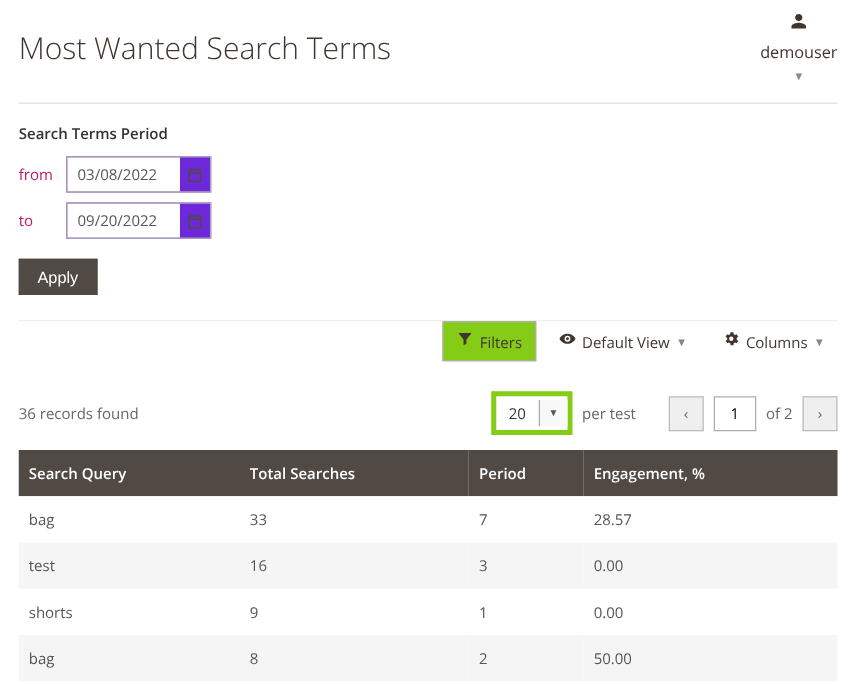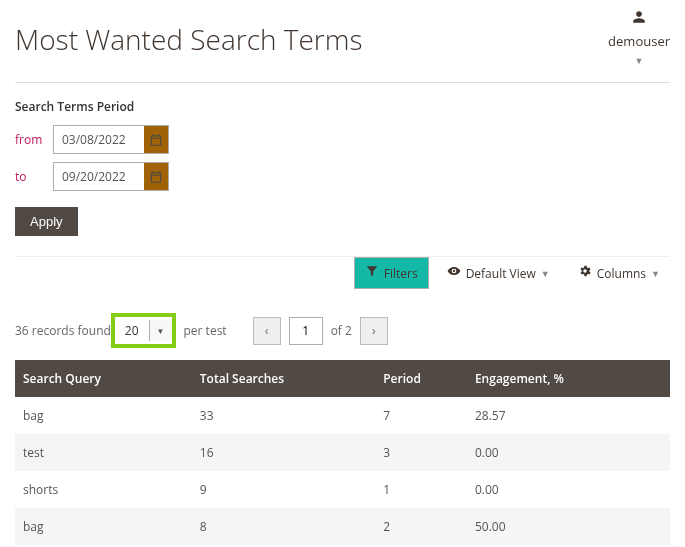--- a/index.html
+++ b/index.html
@@ -1,37 +1,37 @@
 <!DOCTYPE html>
 <html><head>
   <meta charset="utf-8">
   <style>
     * { box-sizing: border-box; margin: 0; padding: 0; }
     body { font-family: 'Open Sans', Arial, sans-serif; font-size: 13px; color: #333; background: #fff; width: 685px; }
     .container { padding: 0 15px; }
     .header { display: flex; justify-content: space-between; align-items: center; padding: 10px 0 15px; }
-    .page-title { font-size: 28px; font-weight: 300; color: #41362f; }
+    .page-title { font-size: 24px; font-weight: 300; color: #41362f; }
     .user-menu { display: flex; align-items: center; gap: 4px; font-size: 13px; color: #41362f; cursor: pointer; flex-direction: column; }
     .user-icon svg { width: 14px; height: 14px; fill: #41362f; }
     .caret { font-size: 9px; color: #888; }
     .hr { border: none; border-top: 1px solid #ddd; margin: 0 0 15px; }
     .period-label { font-weight: 600; font-size: 12px; color: #333; margin-bottom: 10px; display: block; }
     .date-row { display: flex; align-items: center; gap: 8px; margin-bottom: 8px; }
     .date-label { width: 30px; font-size: 12px; color: #be185d; text-align: left; }
-    .date-input-wrap { display: flex; align-items: center; border: 1px solid #adadad; background: #a16207; }
+    .date-input-wrap { display: flex; align-items: center; border: 1px solid #adadad; background: #6d28d9; }
     .date-input { border: none; padding: 5px 8px; font-size: 12px; width: 90px; outline: none; color: #555; font-family: inherit; }
     .cal-btn { width: 24px; height: 26px; display: flex; align-items: center; justify-content: center; cursor: pointer; }
     .cal-btn svg { width: 14px; height: 14px; fill: #514943; }
     .apply-btn { background: #514943; color: #fff; border: 1px solid #514943; padding: 6px 14px; font-size: 13px; cursor: pointer; margin-top: 8px; }
     .toolbar-area { margin-top: 20px; }
     .toolbar-top { display: flex; justify-content: flex-end; gap: 8px; padding-bottom: 12px; border-bottom: 0; }
     .tb-btn { display: flex; align-items: center; gap: 5px; font-size: 12px; color: #41362f; padding: 6px 10px; cursor: pointer; }
-    .tb-btn.filters { background: #14b8a6; border: 1px solid #adadad; }
+    .tb-btn.filters { background: #84cc16; border: 1px solid #adadad; }
     .tb-btn svg { width: 14px; height: 14px; fill: #41362f; }
-    .toolbar-bottom { display: flex; align-items: center; padding: 12px 0; }
+    .toolbar-bottom { display: flex; justify-content: space-between; align-items: center; padding: 12px 0; }
     .records-found { font-size: 12px; color: #666; }
     .pager-area { display: flex; align-items: center; gap: 8px; }
     .per-page-select { display: flex; align-items: center; border: 4px solid #84cc16; }
     .per-page-num { padding: 5px 10px; font-size: 12px; }
     .per-page-caret { background: #f8f8f8; border-left: 1px solid #adadad; padding: 5px 7px; font-size: 8px; cursor: pointer; color: #555; }
     .per-page-label { font-size: 12px; color: #666; margin-right: 18px; }
     .pg-btn { width: 28px; height: 28px; background: #efefef; border: 1px solid #bbb; display: flex; align-items: center; justify-content: center; cursor: pointer; font-size: 12px; color: #666; }
     .pg-input { width: 34px; height: 28px; border: 1px solid #adadad; text-align: center; font-size: 12px; font-family: inherit; }
     .pg-of { font-size: 12px; color: #666; }
     .hr2 { border: none; border-top: 1px solid #eee; margin: 0; }

